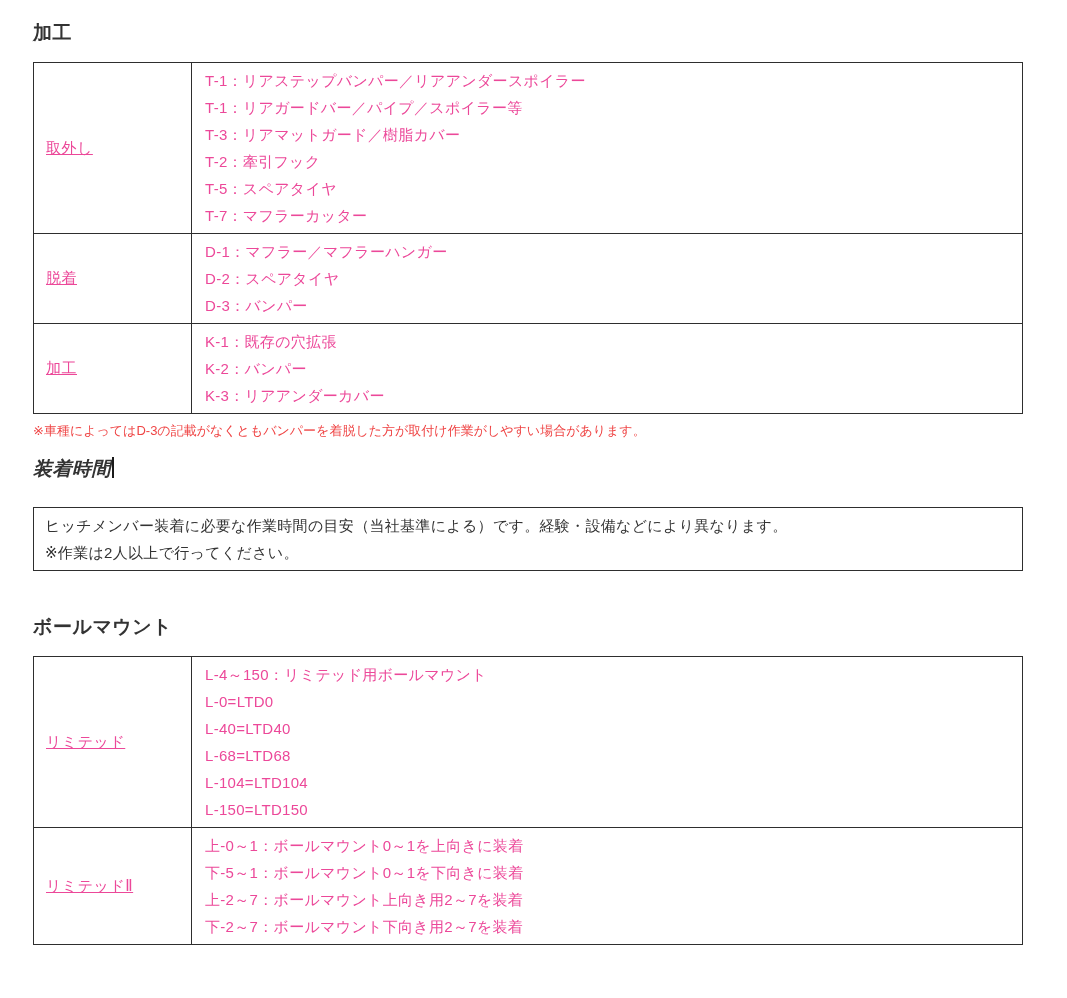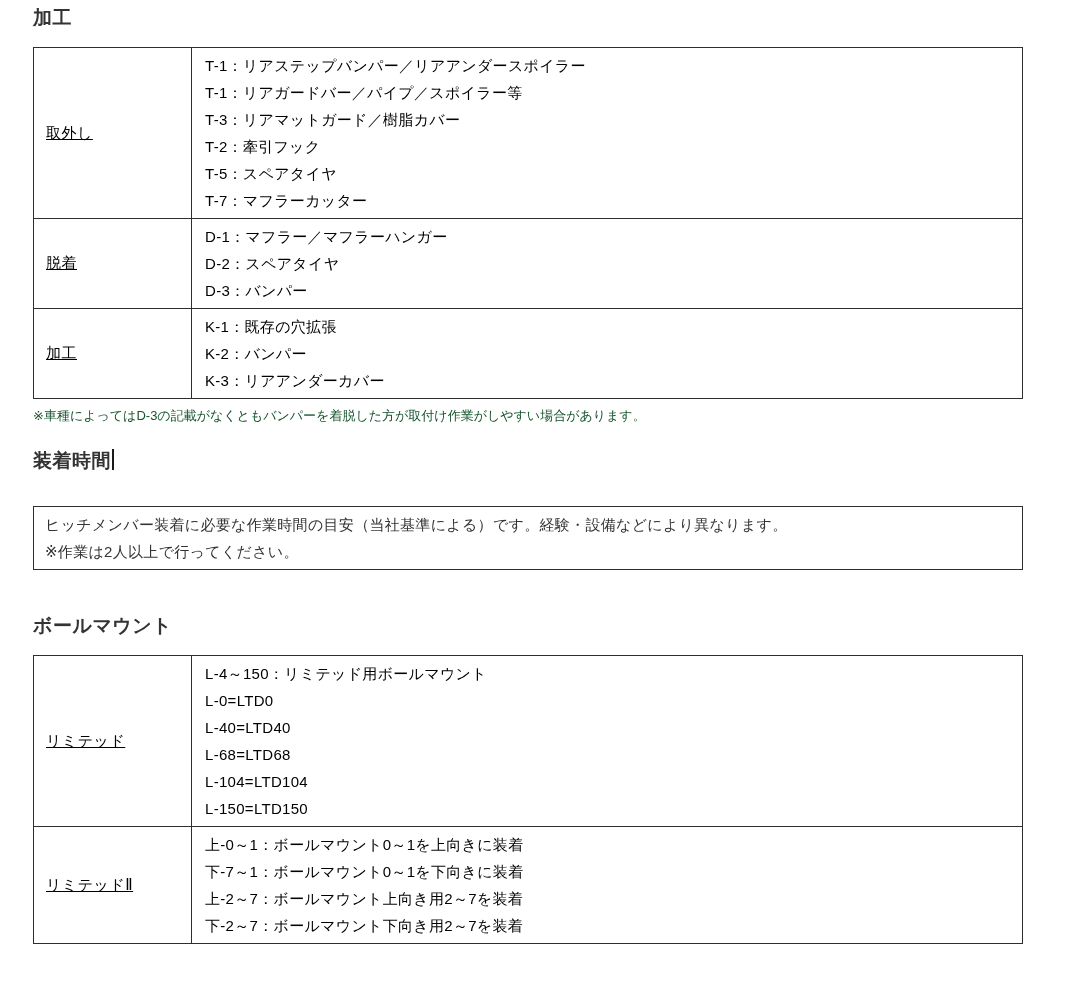--- a/index.html
+++ b/index.html
@@ -10,53 +10,53 @@
     color: #333333;
   }
   .page {
     position: relative;
     width: 1067px;
     height: 998px;
     overflow: hidden;
     background: #ffffff;
   }
   .content {
-    padding: 7px 0 0 33px;
+    padding: 22px 0 0 33px;
   }
   .section-heading {
     font-size: 19px;
     line-height: 22px;
     font-weight: bold;
     color: #333333;
     margin: 0;
     letter-spacing: 0.5px;
   }
   .heading-kakou { margin-top: 0; }
-  .heading-souchaku { margin-top: 25px; }
+  .heading-souchaku { margin-top: 18px; font-style: italic; }
   .heading-ballmount { margin-top: 45px; }
 
   .caret {
     display: inline-block;
     width: 2px;
     height: 21px;
     background: #1a1a1a;
     vertical-align: -3px;
     margin-left: 1px;
   }
 
   table.doc-table {
     border-collapse: collapse;
     width: 990px;
     table-layout: fixed;
     margin-top: 18px;
   }
   table.doc-table td {
     border: 1px solid #2e2e2e;
     font-size: 15px;
-    color: #000000;
+    color: #ec4899;
   }
   td.label-cell {
     width: 137px;
     padding: 4px 8px 4px 12px;
     vertical-align: middle;
     letter-spacing: 0.5px;
     text-decoration: underline;
   }
   td.content-cell {
     padding: 4px 10px 4px 13px;
@@ -65,28 +65,28 @@
   .cell-line {
     line-height: 27px;
     white-space: nowrap;
     letter-spacing: 0.3px;
   }
 
   .note {
     font-size: 13px;
     line-height: 16px;
     margin-top: 9px;
-    color: #14532d;
+    color: #ef4444;
   }
 
   .info-box {
     box-sizing: border-box;
     width: 990px;
     border: 1px solid #2e2e2e;
-    margin-top: 34px;
+    margin-top: 27px;
     padding: 4px 11px;
     font-size: 15px;
   }
   .info-line {
     line-height: 27px;
     white-space: nowrap;
     letter-spacing: 0.3px;
   }
 
   .ballmount-table { margin-top: 19px; }
@@ -152,21 +152,21 @@
             <div class="cell-line">L-40=LTD40</div>
             <div class="cell-line">L-68=LTD68</div>
             <div class="cell-line">L-104=LTD104</div>
             <div class="cell-line">L-150=LTD150</div>
           </td>
         </tr>
         <tr>
           <td class="label-cell">リミテッドⅡ</td>
           <td class="content-cell">
             <div class="cell-line">上-0～1：ボールマウント0～1を上向きに装着</div>
-            <div class="cell-line">下-7～1：ボールマウント0～1を下向きに装着</div>
+            <div class="cell-line">下-5～1：ボールマウント0～1を下向きに装着</div>
             <div class="cell-line">上-2～7：ボールマウント上向き用2～7を装着</div>
             <div class="cell-line">下-2～7：ボールマウント下向き用2～7を装着</div>
           </td>
         </tr>
       </tbody>
     </table>
 
   </div>
 </div>
 

